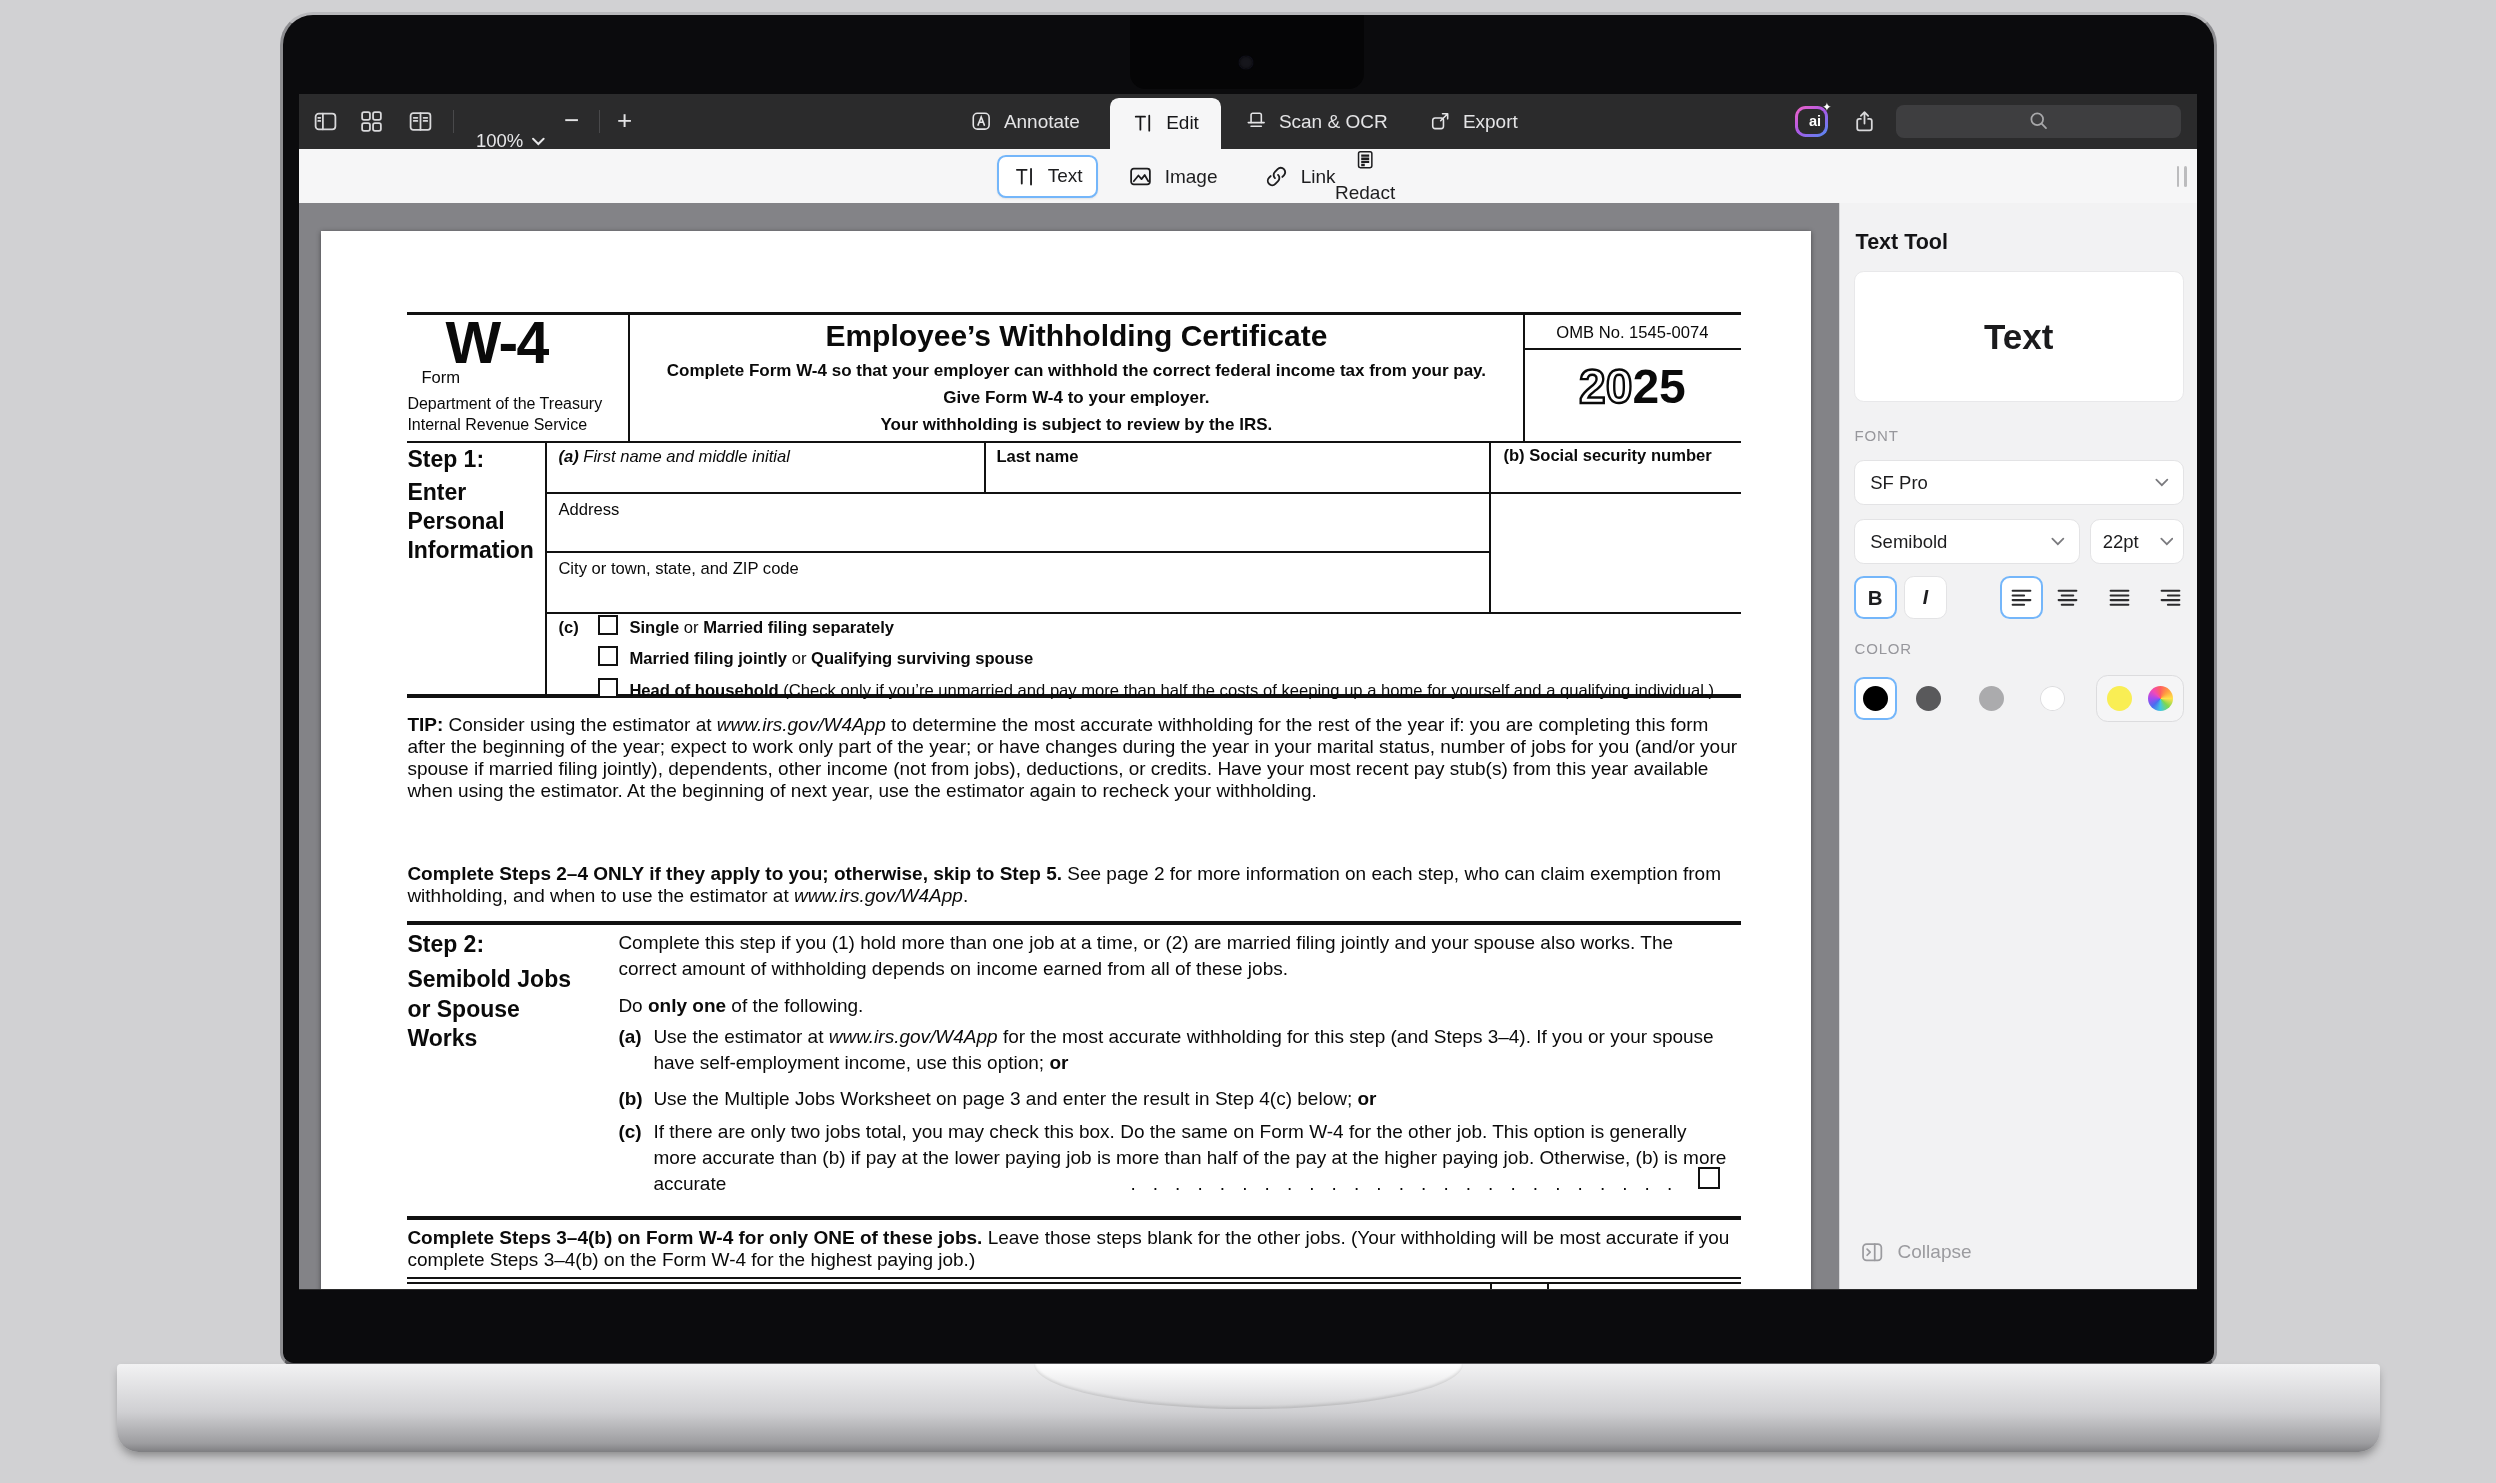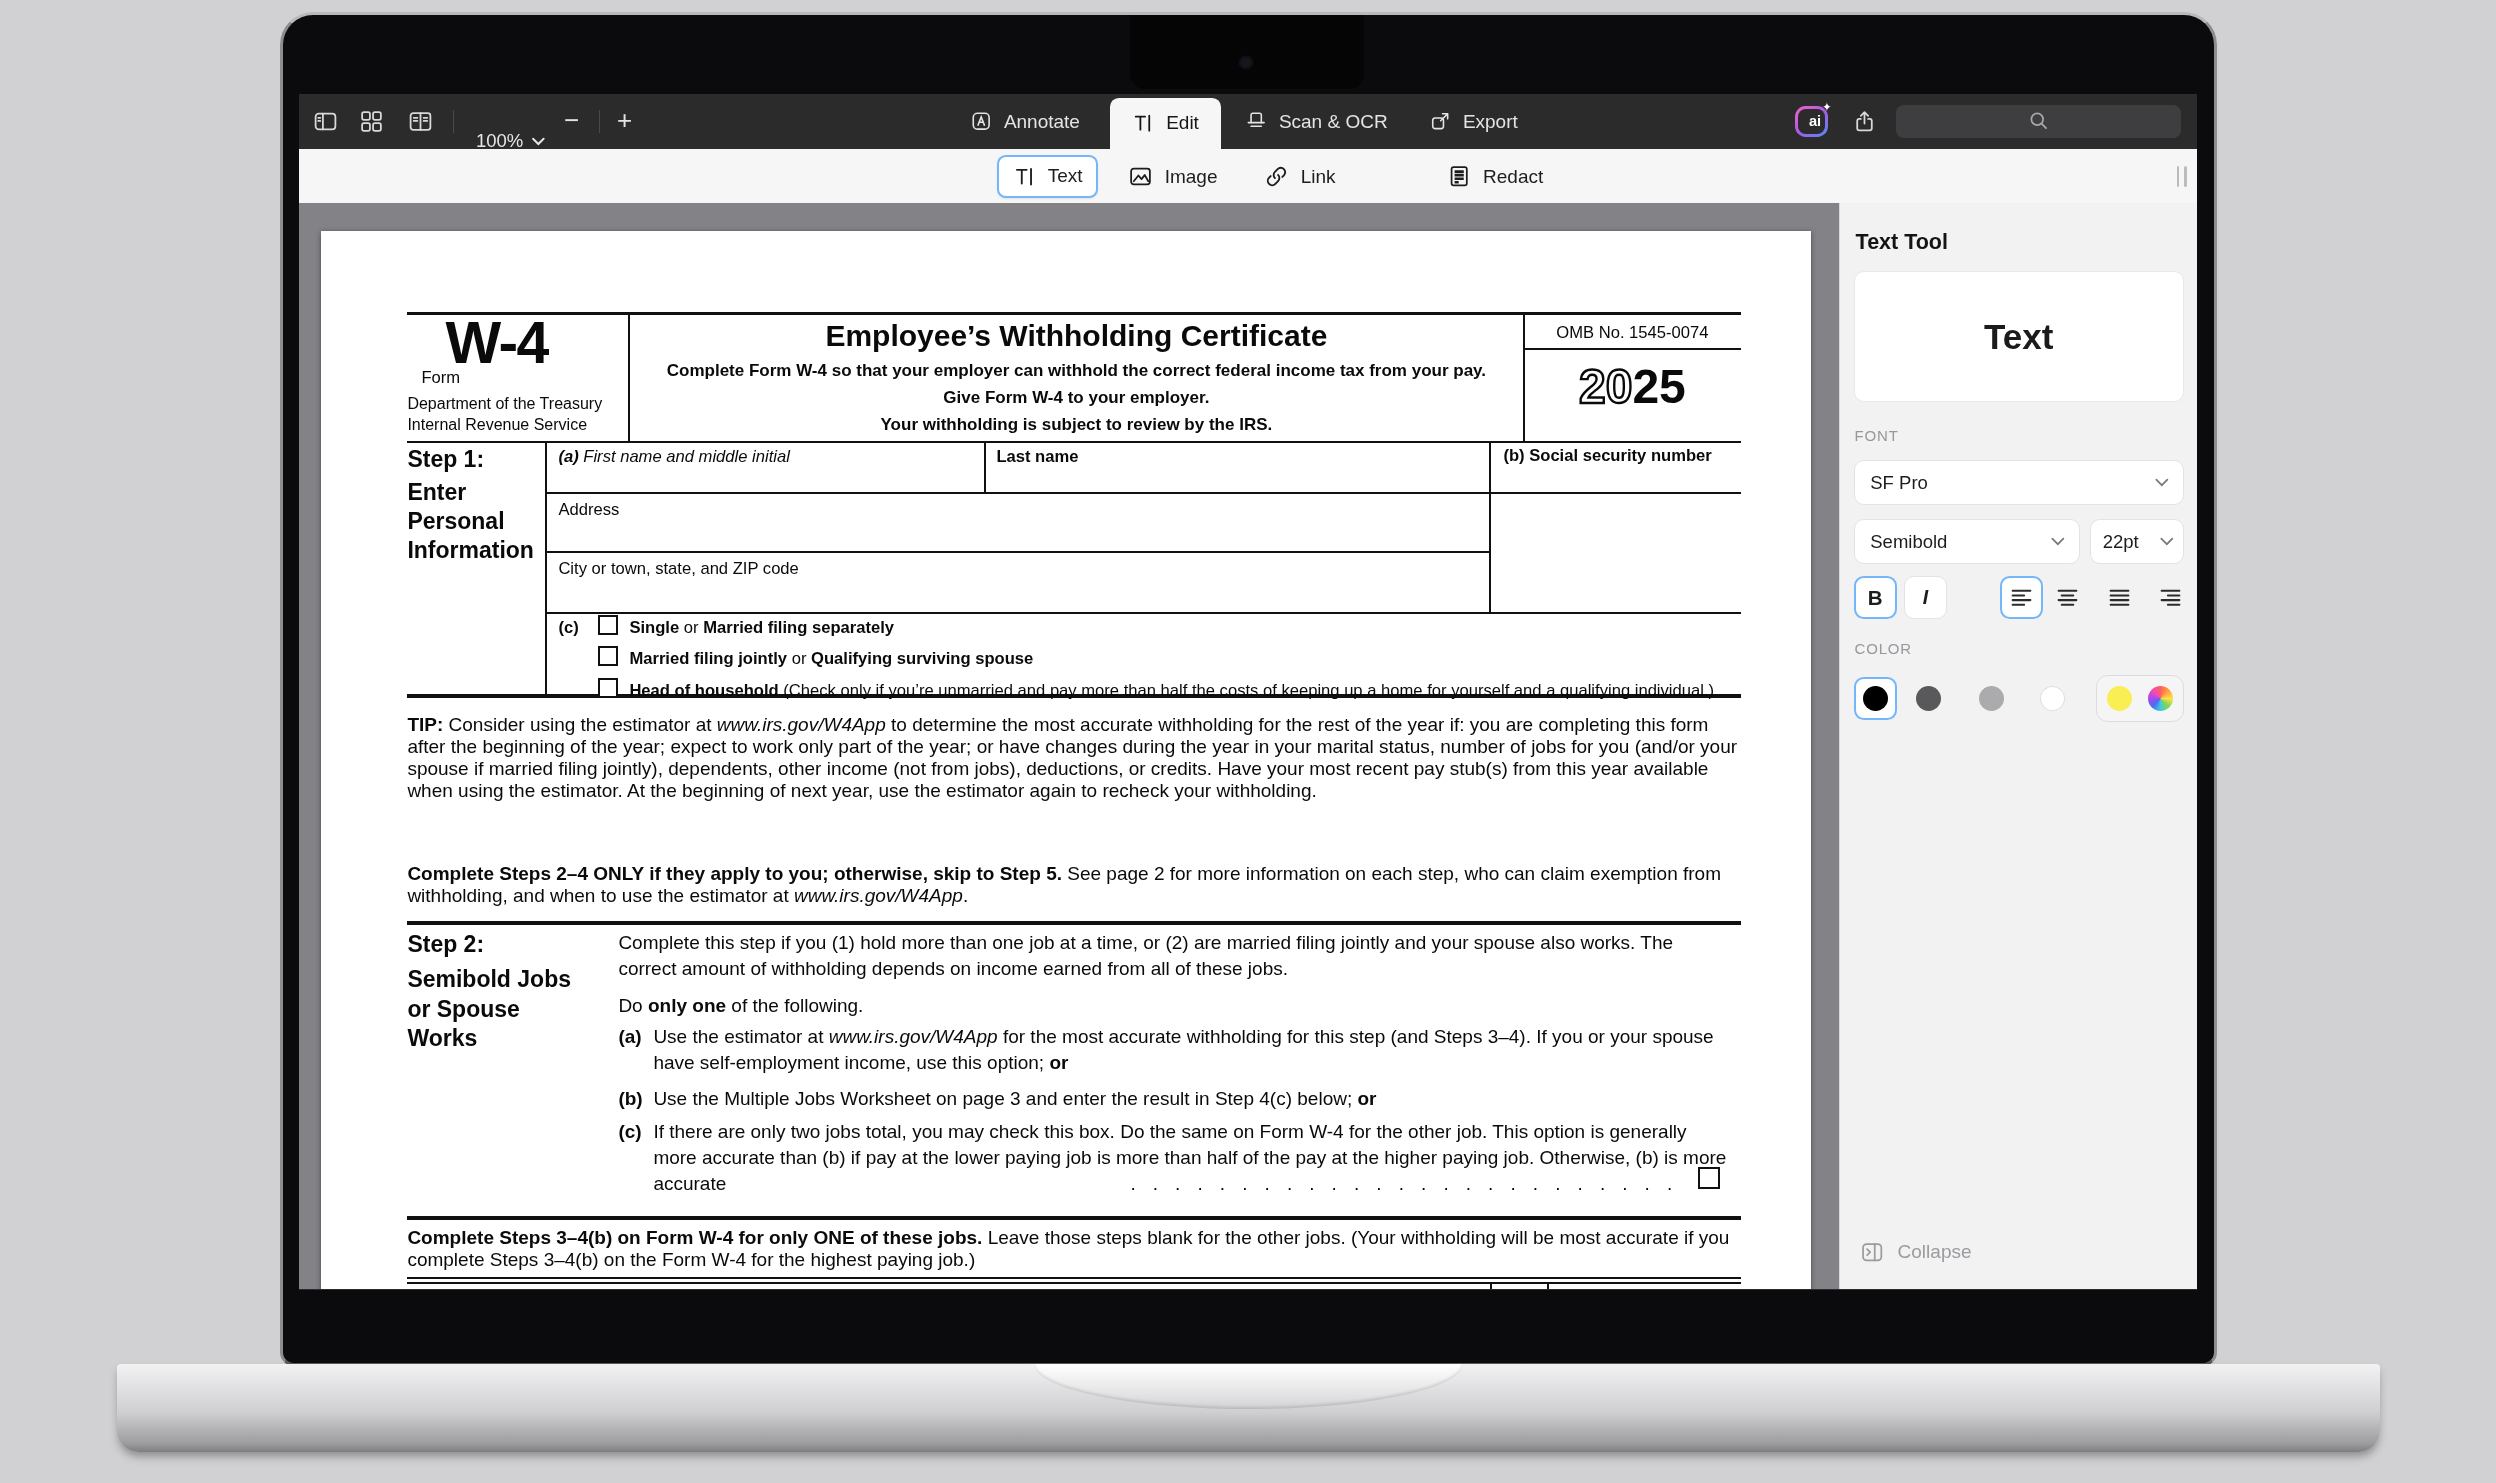--- a/index.html
+++ b/index.html
@@ -209,21 +209,21 @@
           </svg>
         <span>Image</span>
       </div>
       <div class="tool" style="left:965px;">
         <svg width="25" height="25" viewBox="0 0 24 24" fill="none" stroke="currentColor" stroke-width="1.8" stroke-linecap="round">
             <path d="M10.5 13.5a4.2 4.2 0 0 1 0-6l2.6-2.6a4.2 4.2 0 0 1 6 6l-1.5 1.5"></path>
             <path d="M13.5 10.5a4.2 4.2 0 0 1 0 6l-2.6 2.6a4.2 4.2 0 0 1-6-6l1.5-1.5"></path>
           </svg>
         <span>Link</span>
       </div>
-      <div class="tool" style="left:1148px;">
+      <div class="tool" style="left:1036px;flex-direction:column;">
         <svg width="24.4" height="24.4" viewBox="0 0 24 24" fill="none" stroke="currentColor" stroke-width="1.7">
             <rect x="4.5" y="3" width="15" height="18" rx="2"></rect>
             <path stroke-width="2.6" d="M7.5 7.5h9M7.5 11h9M7.5 14.5h9M7.5 18h4"></path>
           </svg>
         <span>Redact</span>
       </div>
       <div class="drag-handle">
           <i></i>
           <i></i>
         </div>

